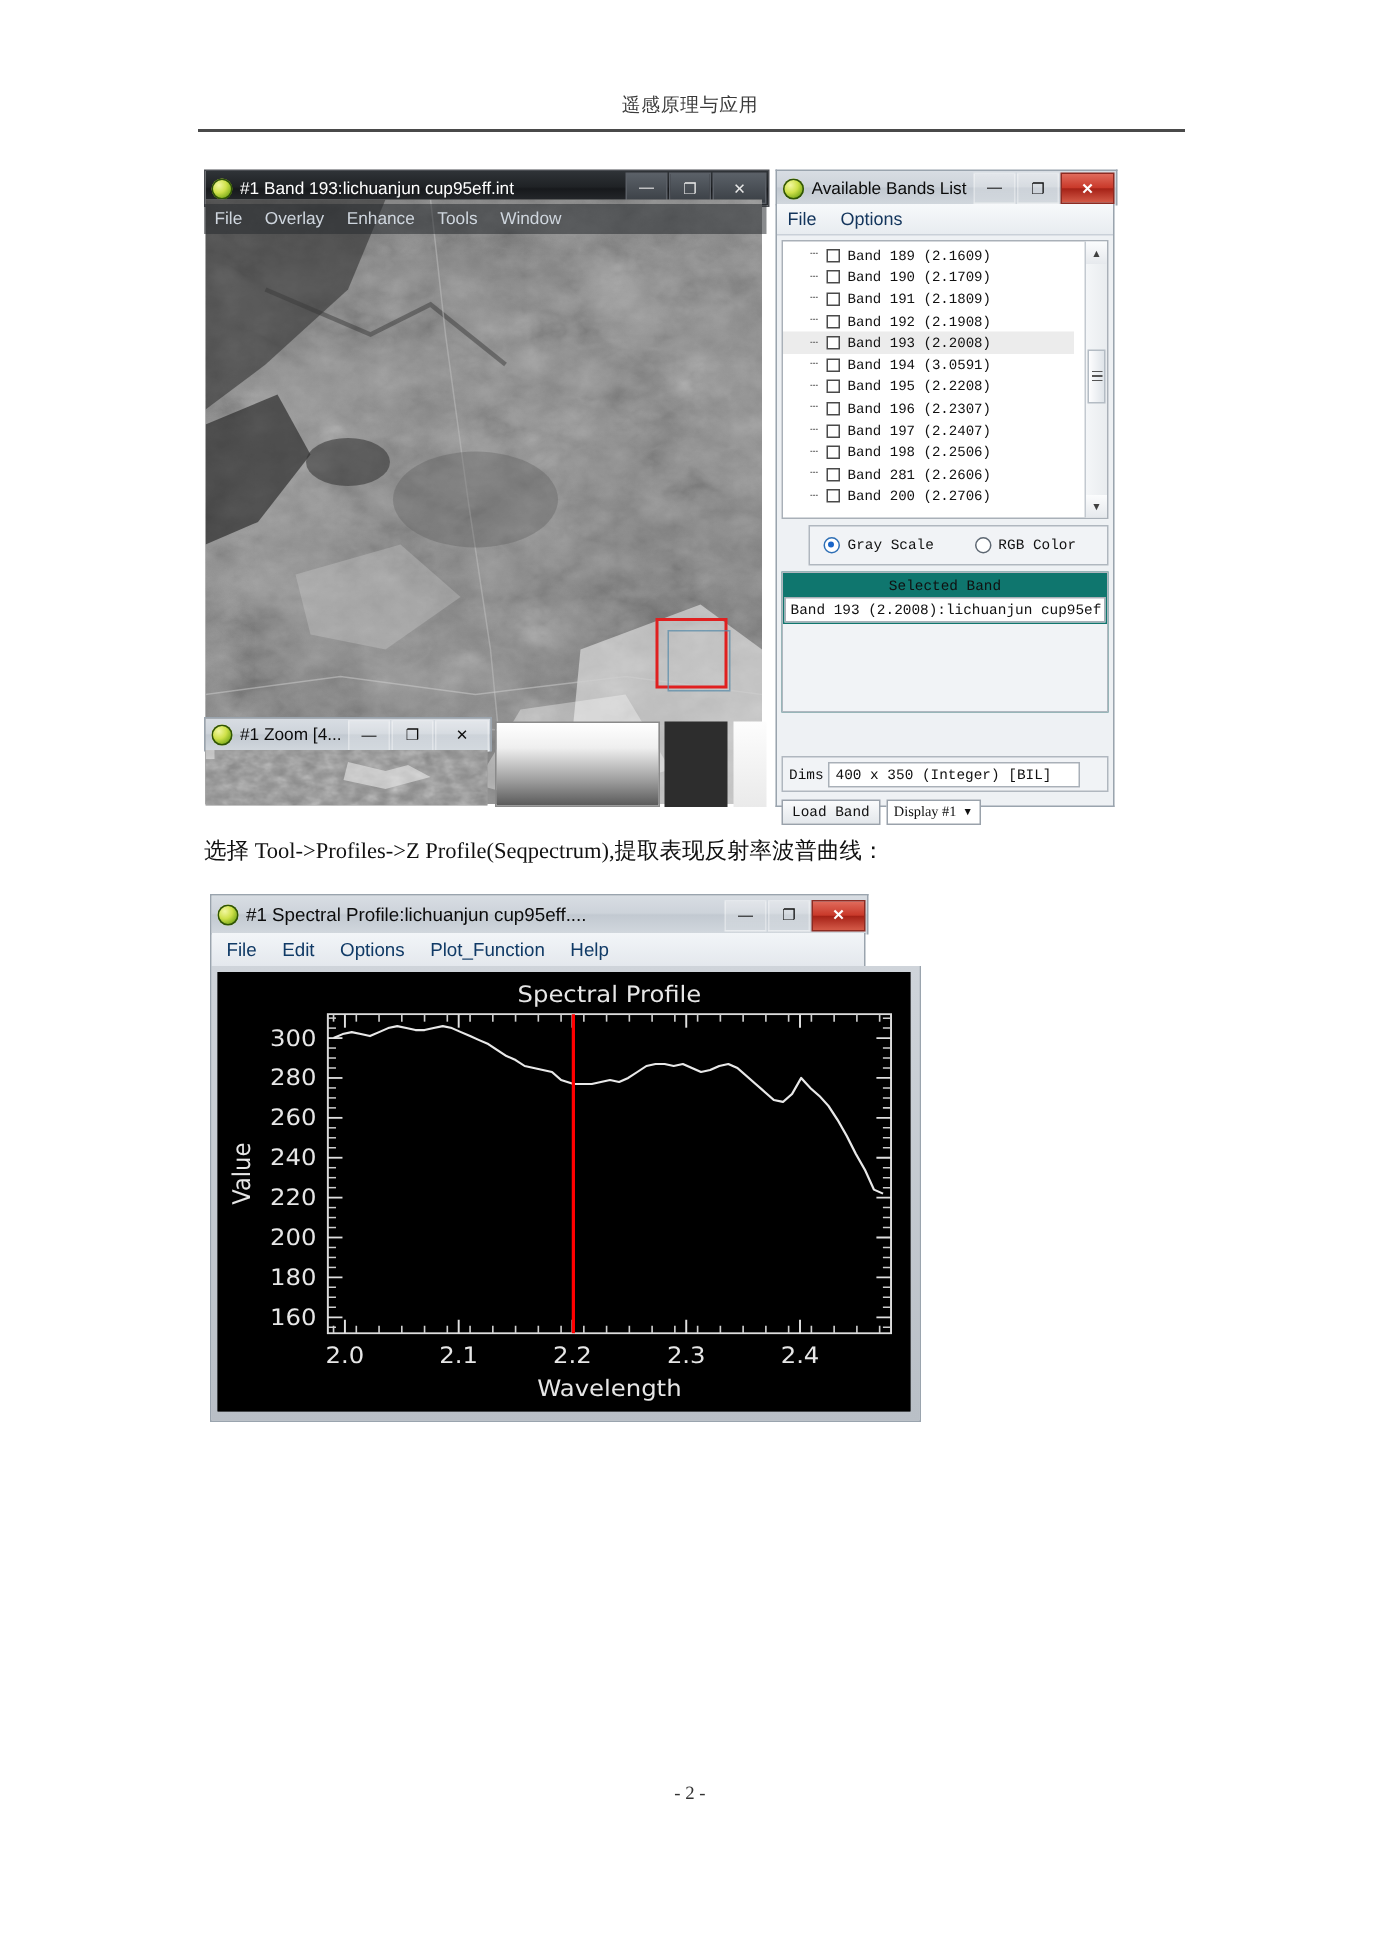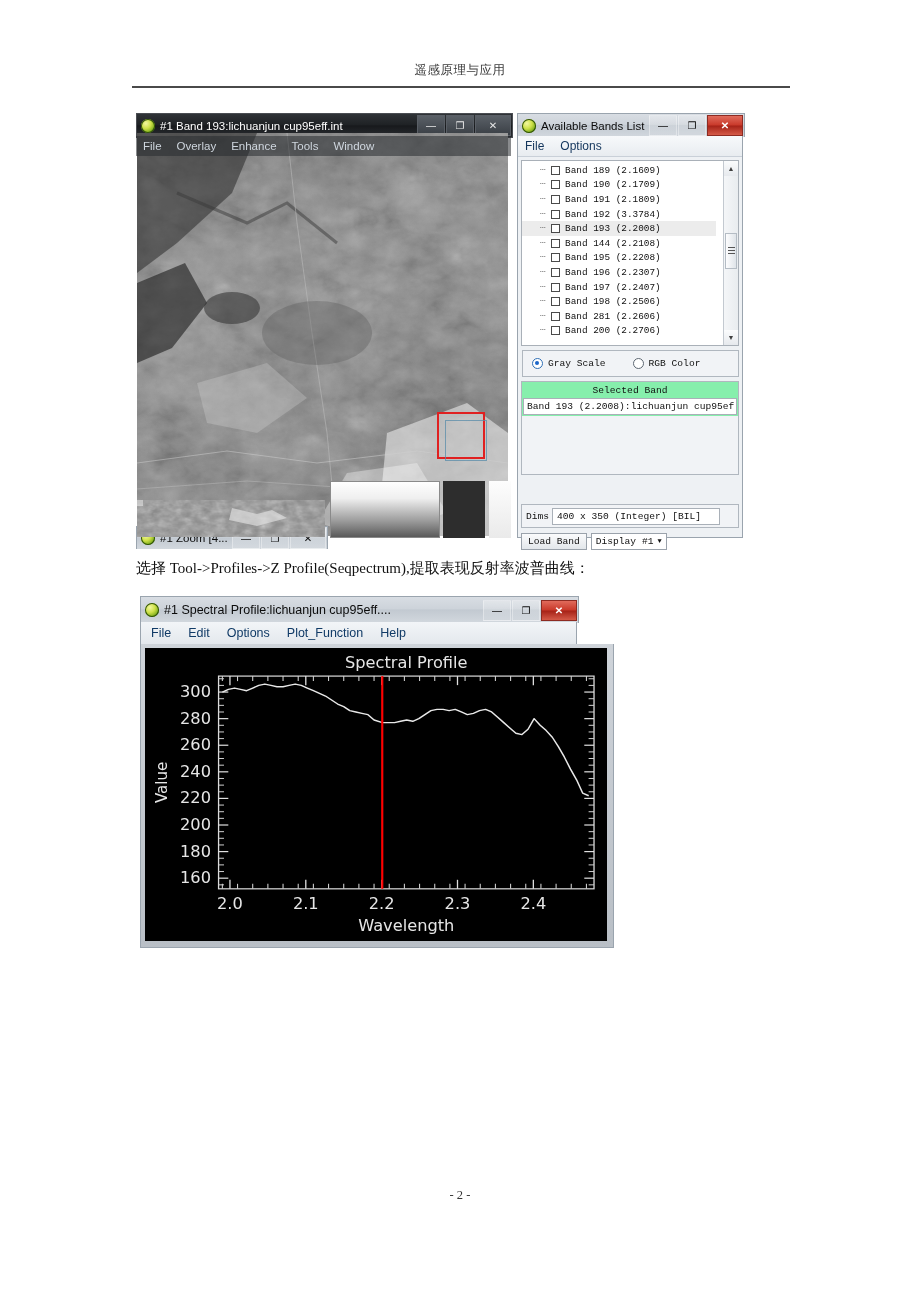--- a/index.html
+++ b/index.html
@@ -75,21 +75,21 @@
     position:absolute;left:300px;top:279px;width:48px;height:47px;
     border:2px solid #e02020;box-sizing:border-box;
   }
   .zoombox2{
     position:absolute;left:308px;top:287px;width:42px;height:41px;
     border:1px solid rgba(90,140,170,.75);box-sizing:border-box;
   }
 
   
   #win-zoom{left:136px;top:478px;width:190px;height:60px;}
-  #win-zoom .titlebar{width:190px;height:22px;margin-top:48px;}
+  #win-zoom .titlebar{width:190px;height:22px;}
   .zoom-canvas{
     position:absolute;left:1px;top:22px;width:188px;height:37px;overflow:hidden;background:#9a9a9a;
   }
 
   
   .strip{position:absolute;}
   #strip-grad{left:330px;top:481px;width:110px;height:57px;
     background:linear-gradient(to bottom,#ffffff 0%,#efefef 30%,#9d9d9d 70%,#5a5a5a 100%);
     border:1px solid #8a8a8a;box-sizing:border-box;}
   #strip-dark{left:443px;top:481px;width:42px;height:57px;background:#2d2d2d;}
@@ -144,37 +144,37 @@
     background:linear-gradient(to right,#fdfdfe,#dfe4e9);
     border:1px solid #b4bcc4;box-sizing:border-box;
   }
   .vscroll .thumb .grip{
     position:absolute;left:2px;top:13px;width:7px;height:7px;
     background:repeating-linear-gradient(to bottom,#555 0 1px,transparent 1px 3px);
   }
   .vscroll .arrow.bottom{position:absolute;bottom:0;left:0;width:100%;}
 
   .radio-panel{
-    margin:4px 3px 0 4px;height:27px;border:1px solid #b0b7bf;background:#f1f3f6;
+    margin:4px 3px 0 21px;height:27px;border:1px solid #b0b7bf;background:#f1f3f6;
     display:flex;align-items:center;box-sizing:border-box;
     font-family:"Liberation Mono", monospace;font-size:9.6px;color:#101010;
   }
   .radio{
     width:9px;height:9px;border-radius:50%;border:1px solid #5d6772;
     background:#fff;margin:0 5px 0 9px;position:relative;flex:0 0 auto;
   }
   .radio.on{background:#fff;border-color:#2f6fb5;}
   .radio.on::after{
     content:"";position:absolute;left:1.5px;top:1.5px;width:4px;height:4px;border-radius:50%;
     background:#1b66c9;
   }
   .radio-label{margin-right:18px;}
 
   .sel-band-panel{
-    margin:4px 3px 0 3px;border:1px solid #b0b7bf;background:#86efac;box-sizing:border-box;
+    margin:4px 3px 0 3px;border:1px solid #b0b7bf;background:#0f766e;box-sizing:border-box;
     font-family:"Liberation Mono", monospace;font-size:9.6px;color:#101010;
   }
   .sel-band-title{text-align:center;padding:3px 0 2px;}
   .sel-band-value{
     background:#ffffff;border:1px solid #a9b0b8;margin:0 1px 1px 1px;padding:2px 3px;
     white-space:nowrap;overflow:hidden;
   }
   .sel-band-blank{height:58px;background:#f1f3f6;}
 
   .dims-panel{
@@ -191,21 +191,21 @@
     position:absolute;left:3px;top:396px;width:218px;height:18px;
     display:flex;align-items:center;
     font-family:"Liberation Mono", monospace;font-size:9.6px;color:#101010;
   }
   .btnrow .btn{
     border:1px solid #9aa2ab;background:linear-gradient(to bottom,#fafbfc,#e3e7eb);
     padding:2px 6px;margin-right:4px;white-space:nowrap;
   }
   .btnrow .combo{
     border:1px solid #9aa2ab;background:#ffffff;padding:2px 4px;
-    display:flex;align-items:center;white-space:nowrap;
+    display:flex;align-items:center;white-space:nowrap;font-family:Liberation Serif, serif;
   }
   .btnrow .combo .cv{margin-right:4px;}
   .btnrow .combo .caret{font-size:7px;}
 
   
   .para{
     position:absolute;left:136px;width:660px;
     font-family:"Liberation Serif", serif;font-size:15px;color:#111;
     line-height:25px;
   }
@@ -367,31 +367,31 @@
               <span>Band 190  (2.1709)</span>
             </div>
             <div class="band-row">
               <span class="tick">┄</span>
               <span class="chk"></span>
               <span>Band 191  (2.1809)</span>
             </div>
             <div class="band-row">
               <span class="tick">┄</span>
               <span class="chk"></span>
-              <span>Band 192  (3.3784)</span>
+              <span>Band 192  (2.1908)</span>
             </div>
             <div class="band-row sel">
               <span class="tick">┄</span>
               <span class="chk"></span>
               <span>Band 193  (2.2008)</span>
             </div>
             <div class="band-row">
               <span class="tick">┄</span>
               <span class="chk"></span>
-              <span>Band 144  (2.2108)</span>
+              <span>Band 194  (3.0591)</span>
             </div>
             <div class="band-row">
               <span class="tick">┄</span>
               <span class="chk"></span>
               <span>Band 195  (2.2208)</span>
             </div>
             <div class="band-row">
               <span class="tick">┄</span>
               <span class="chk"></span>
               <span>Band 196  (2.2307)</span>

